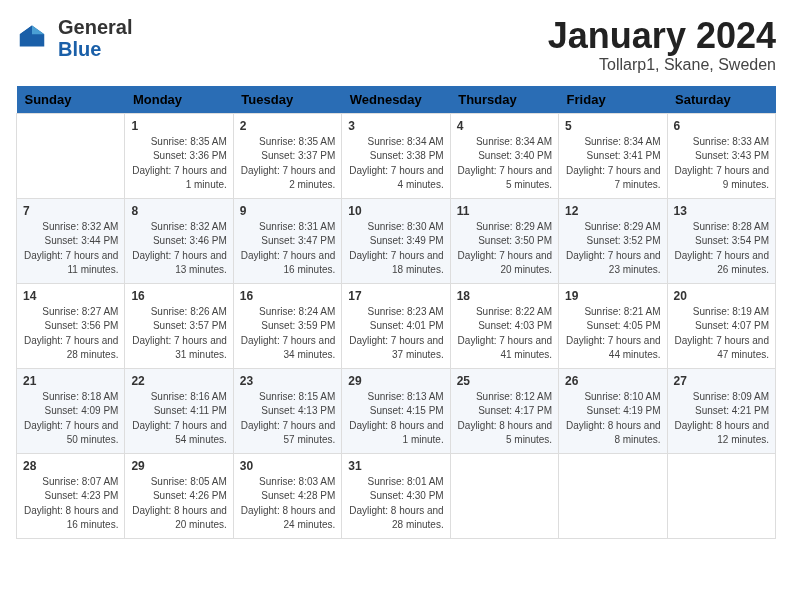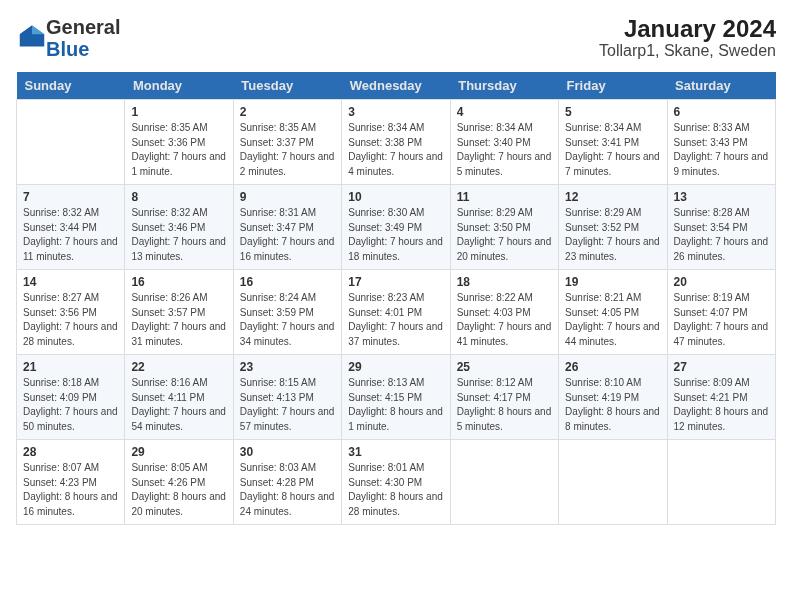--- a/index.html
+++ b/index.html
@@ -12,57 +12,57 @@
     }
     .header {
       display: flex;
       align-items: flex-start;
       justify-content: space-between;
       margin-bottom: 12px;
     }
     .logo {
       display: flex;
       align-items: center;
-      gap: 0;
+      gap: 12px;
     }
     .logo-text {
       font-size: 20px;
       font-weight: bold;
       line-height: 1.1;
     }
     .logo-general { color: #333; }
     .logo-blue { color: #1a5fa8; }
     .logo-icon {
       width: 28px;
       height: 28px;
       margin-left: 2px;
     }
     .title-block {
       text-align: right;
     }
     .title-block h1 {
-      font-size: 24px;
+      font-size: 36px;
       color: #222;
       font-weight: bold;
       line-height: 1.1;
     }
     .title-block h2 {
       font-size: 16px;
       color: #444;
       font-weight: normal;
       text-align: right;
     }
     table {
       width: 100%;
       border-collapse: collapse;
       table-layout: fixed;
     }
     thead tr th {
       background-color: #2a6db5;
-      color: #e5e5e5;
+      color: #000000;
       text-align: left;
       padding: 6px 8px;
       font-size: 13px;
       font-weight: bold;
     }
     tbody tr td {
       border: 1px solid #ddd;
       vertical-align: top;
       padding: 5px 6px;
       font-size: 10.5px;
@@ -78,20 +78,21 @@
     .day-number {
       font-weight: bold;
       font-size: 12px;
       display: block;
       margin-bottom: 2px;
     }
     .day-info {
       font-size: 10px;
       line-height: 1.45;
       color: #444;
+      text-align: right;
     }
     .empty-cell {
       background: #fff !important;
     }
   </style>
 </head>
 <body>
 
 <div class="header">
   <div class="logo">

